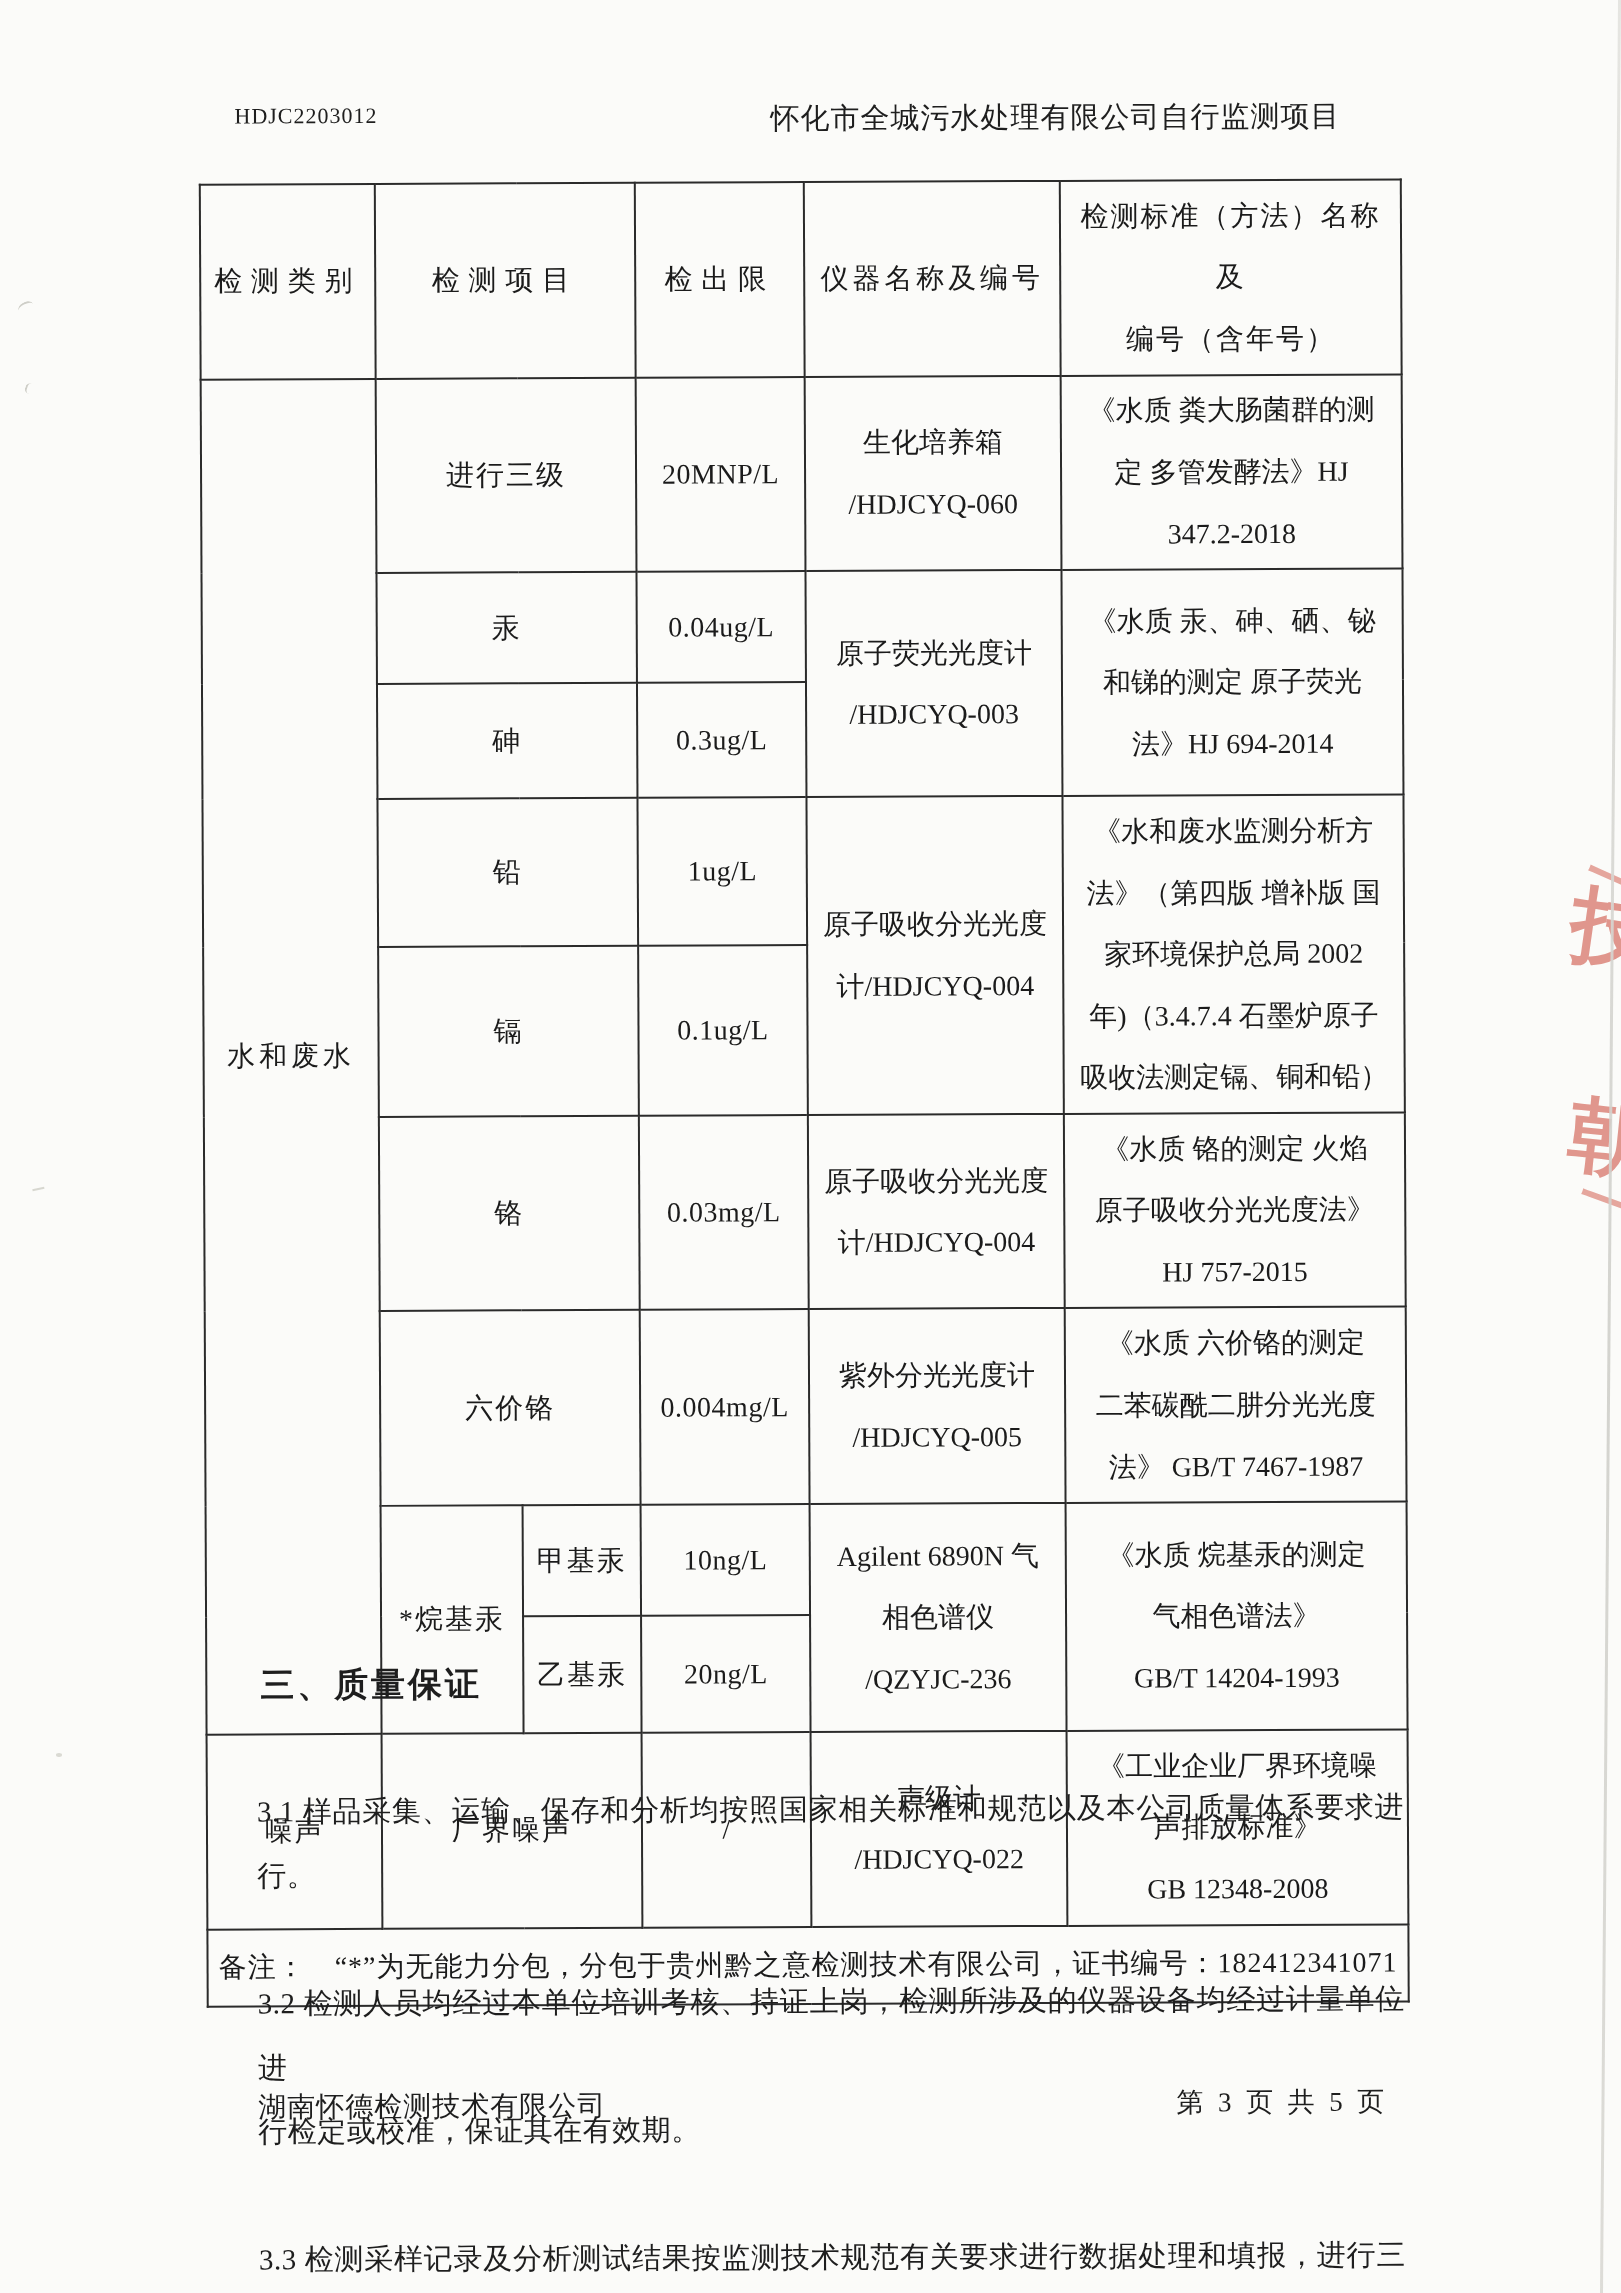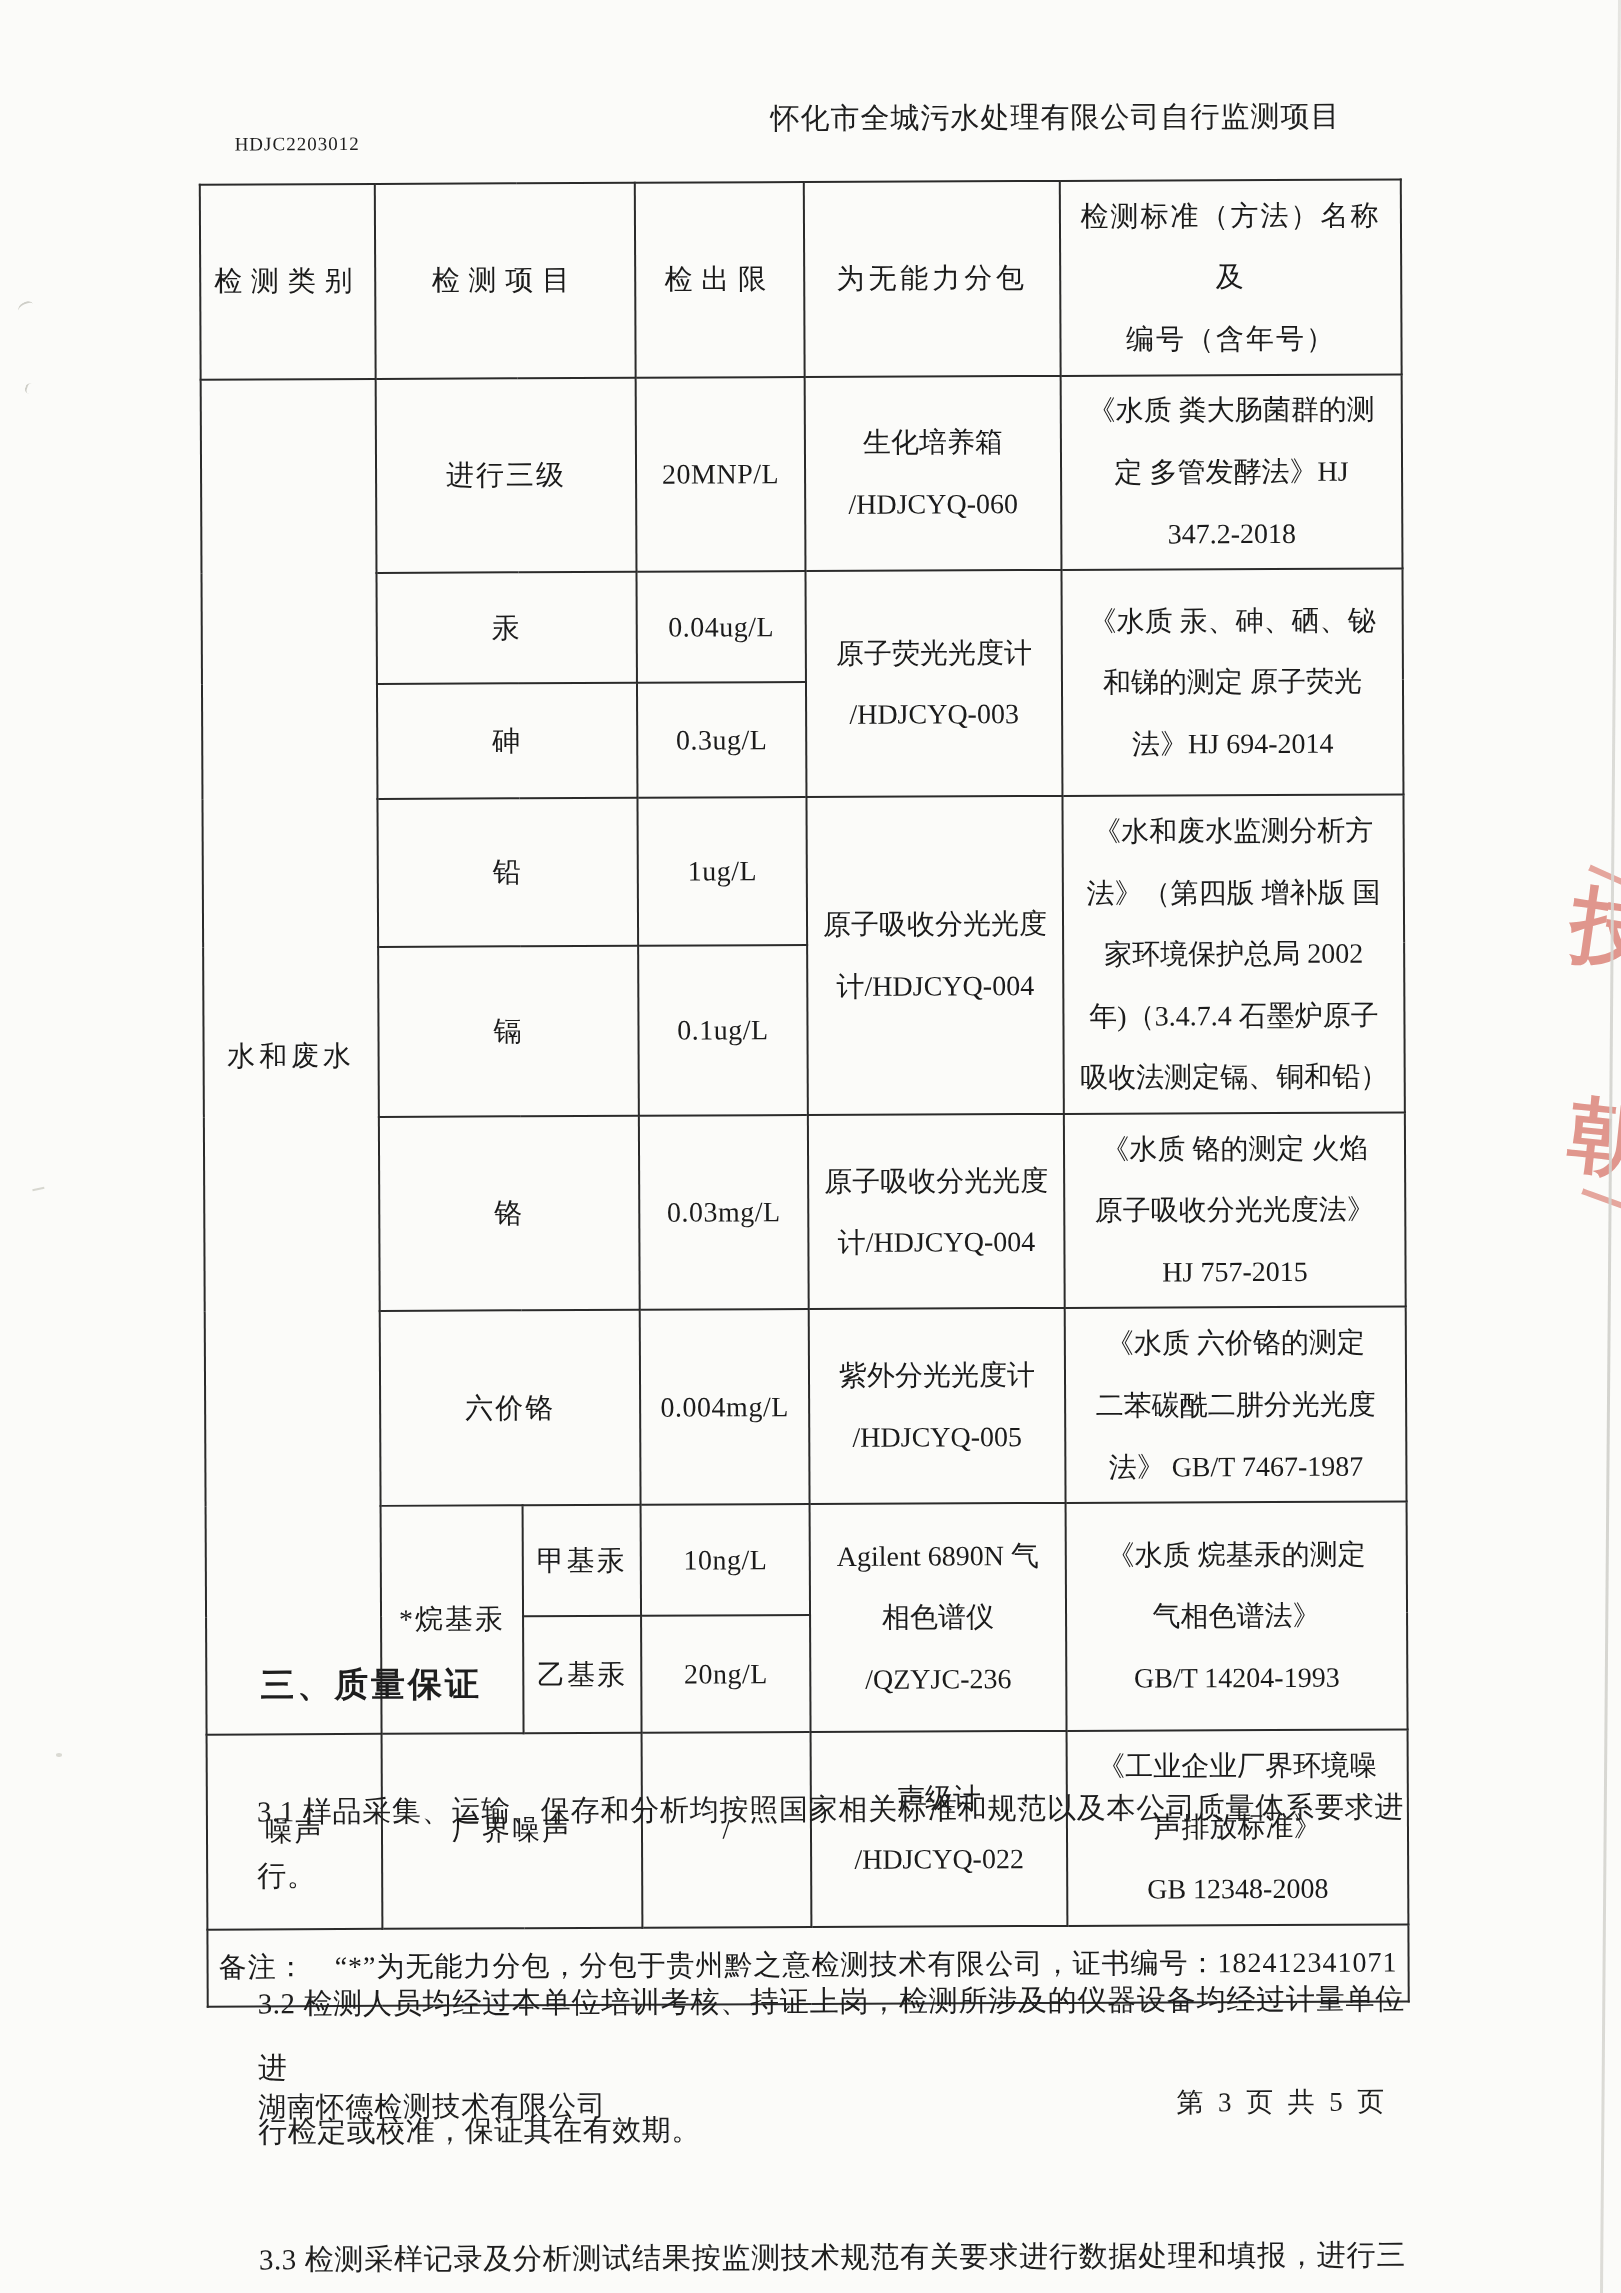--- a/index.html
+++ b/index.html
@@ -5,21 +5,21 @@
   html,body{margin:0;padding:0;}
   body{
     width:1621px;height:2294px;position:relative;overflow:hidden;
     background:#fbfbf9;
     font-family:"Liberation Serif","DejaVu Serif",serif;
     color:#1e1e1e;
   }
   .sheet{position:absolute;inset:0;transform:rotate(-0.25deg);transform-origin:50% 50%;}
 
   
-  .doc-number{position:absolute;left:239px;top:101px;font-size:19px;letter-spacing:1px;margin-top:30px;}
+  .doc-number{position:absolute;left:239px;top:101px;font-size:22px;letter-spacing:1px;}
   .header-title{position:absolute;right:276px;top:99px;font-size:29px;letter-spacing:1px;}
 
   
   table.report{
     position:absolute;left:203px;top:181px;width:1201px;
     border-collapse:collapse;table-layout:fixed;
     border:2.9px solid #222;
     font-size:28px;color:#1b1b1b;
   }
   table.report td,table.report th{
@@ -89,21 +89,21 @@
         <col style="width:118px">
       <col style="width:169px">
         <col style="width:256px">
         <col style="width:341px">
     </colgroup>
     <tbody>
       <tr style="height:129px">
         <th class="sp-wide">检测类别</th>
         <th colspan="2" class="sp-wide">检测项目</th>
         <th class="sp-wide">检出限</th>
-        <th class="sp-mid">为无能力分包</th>
+        <th class="sp-mid">仪器名称及编号</th>
         <th class="sp-sm std-cell">检测标准（方法）名称及
 编号（含年号）</th>
       </tr>
 
       <tr style="height:137px">
         <td rowspan="9" class="sp-mid">水和废水</td>
         <td colspan="2" class="sp-sm">进行三级</td>
         <td class="num-cell">20MNP/L</td>
         <td>生化培养箱
 /HDJCYQ-060</td>

